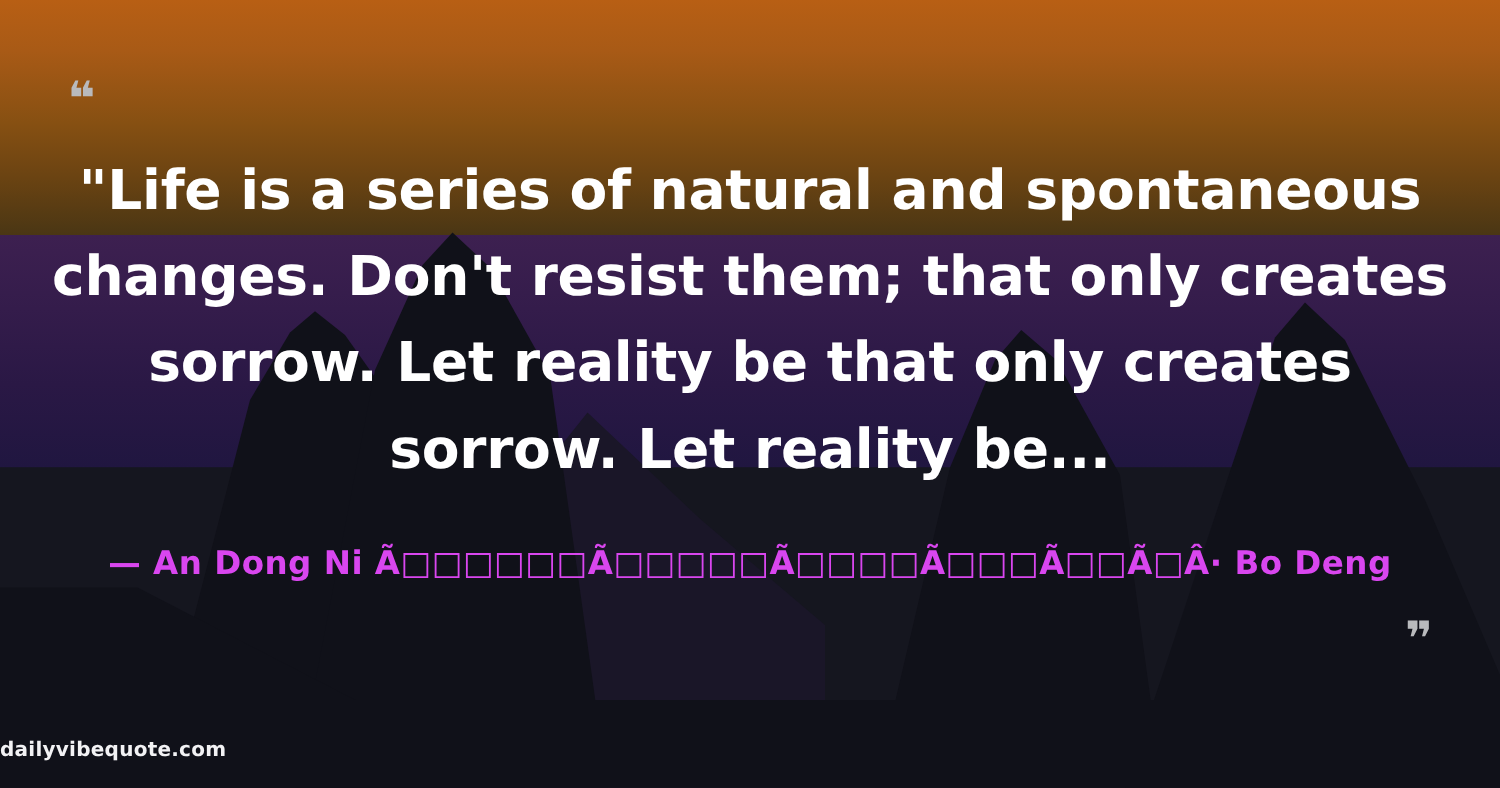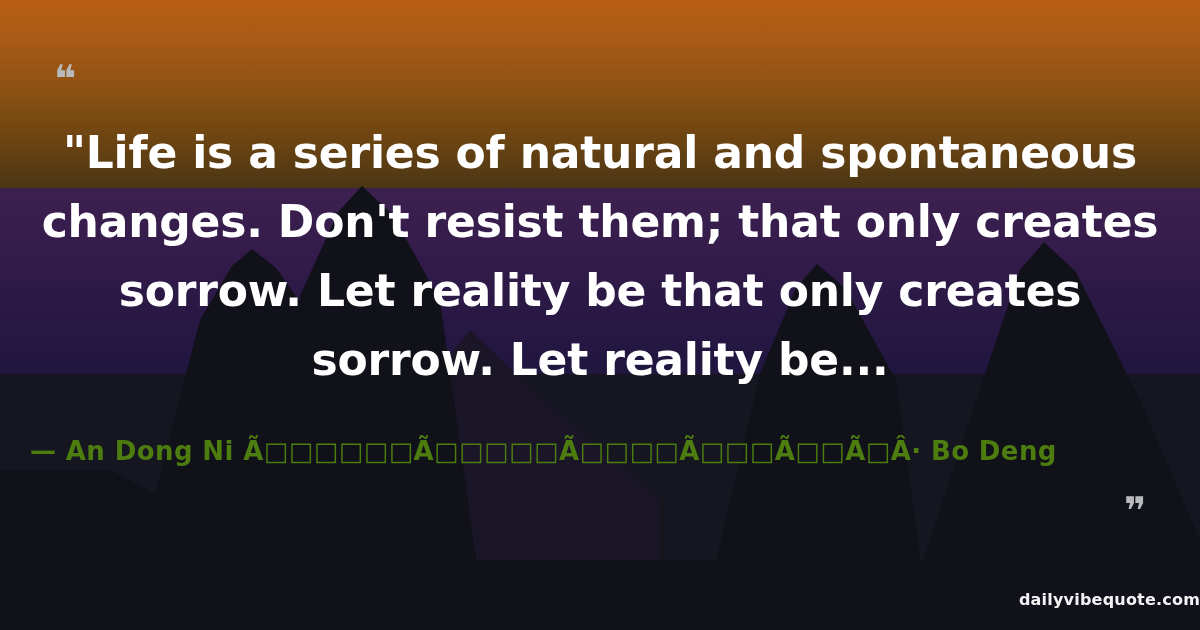--- a/index.html
+++ b/index.html
@@ -76,35 +76,35 @@
     line-height:69px;
     letter-spacing:-0.2px;
     white-space:pre-wrap;
   }
 
   .attribution {
     position:absolute;
     left:30px;
     top:436px;
     width:1140px;
-    text-align:left;
-    color:#4d7c0f;
+    text-align:center;
+    color:#d946ef;
     font-family:"DejaVu Sans", sans-serif;
     font-weight:700;
     font-size:26px;
     letter-spacing:0.4px;
     white-space:pre;
   }
 
   .footer {
     position:absolute;
     left:0;
     top:590px;
     width:1200px;
-    text-align:right;
+    text-align:left;
     color:#f2f2f4;
     font-family:"DejaVu Sans", sans-serif;
     font-weight:700;
     font-size:16px;
     letter-spacing:0.2px;
   }
 </style>
 </head>
 <body>
 

